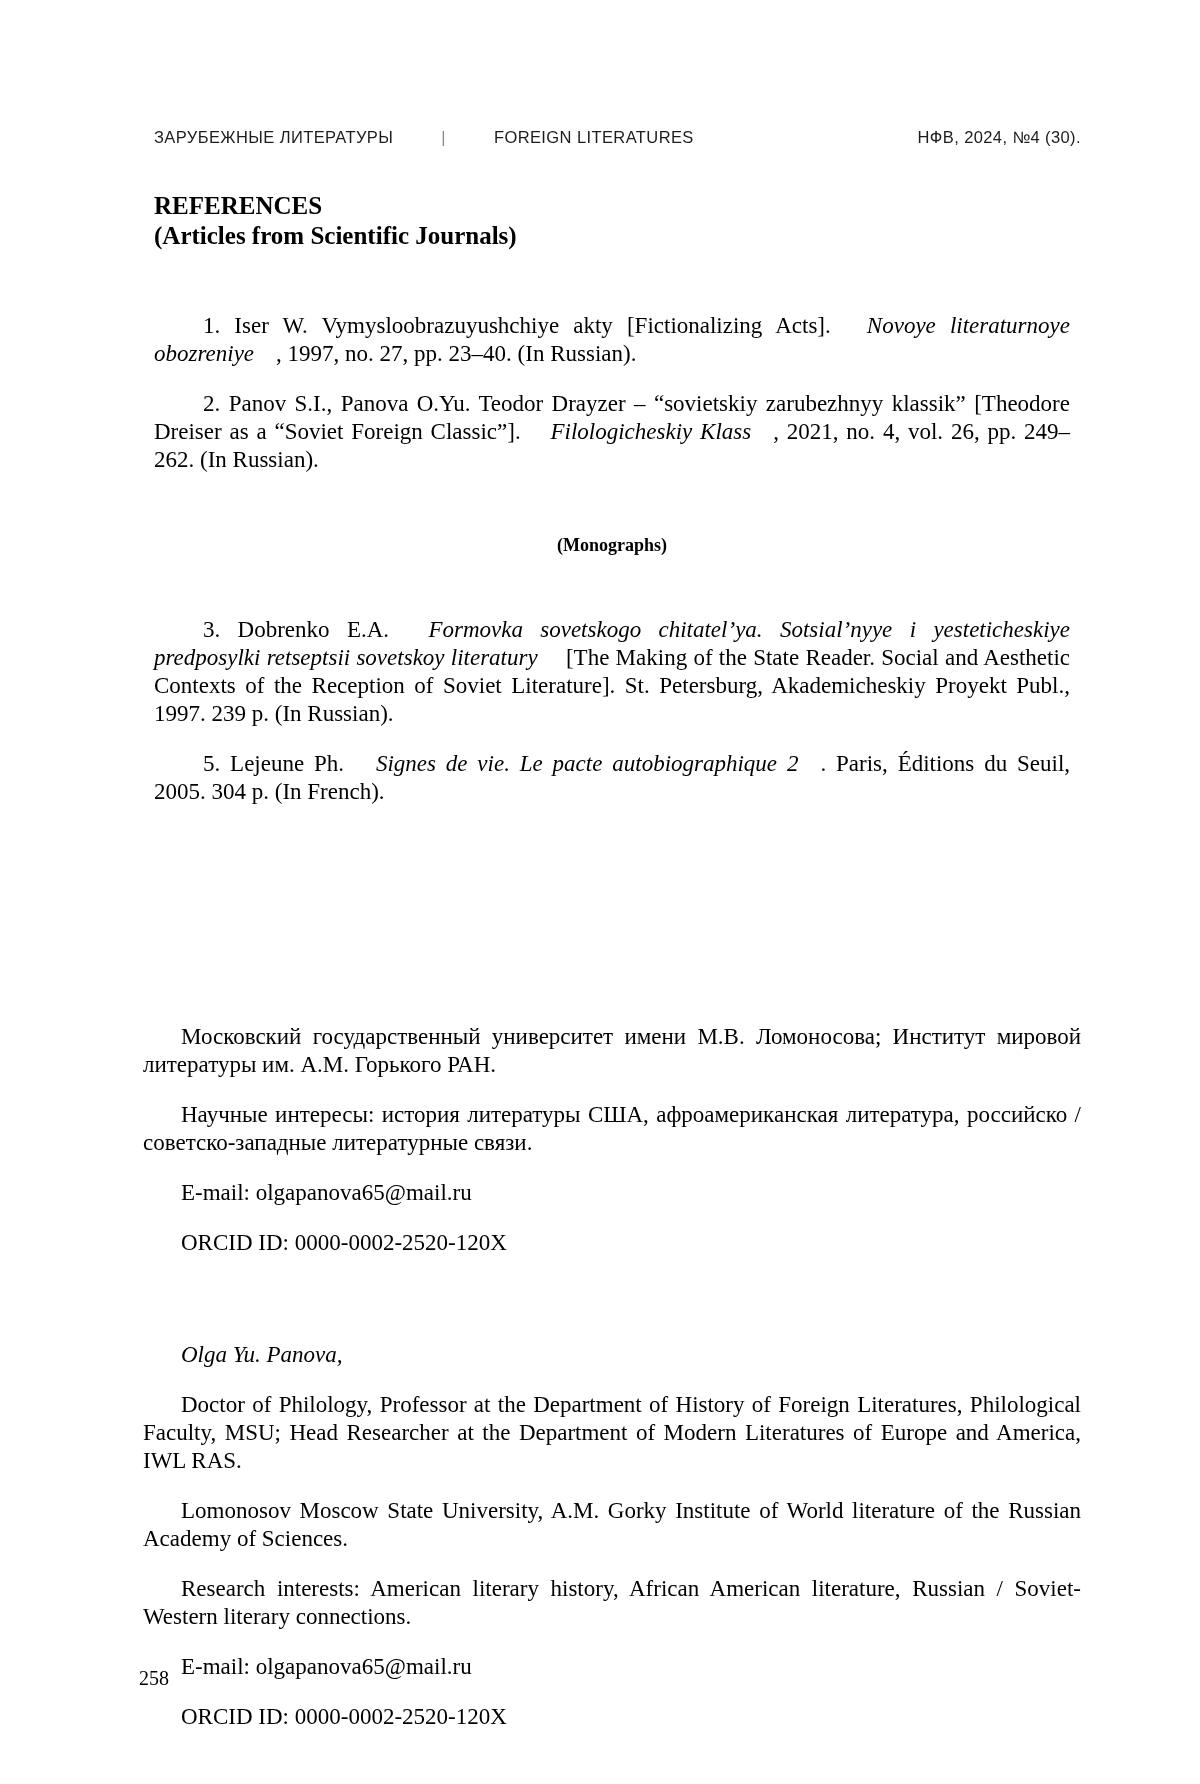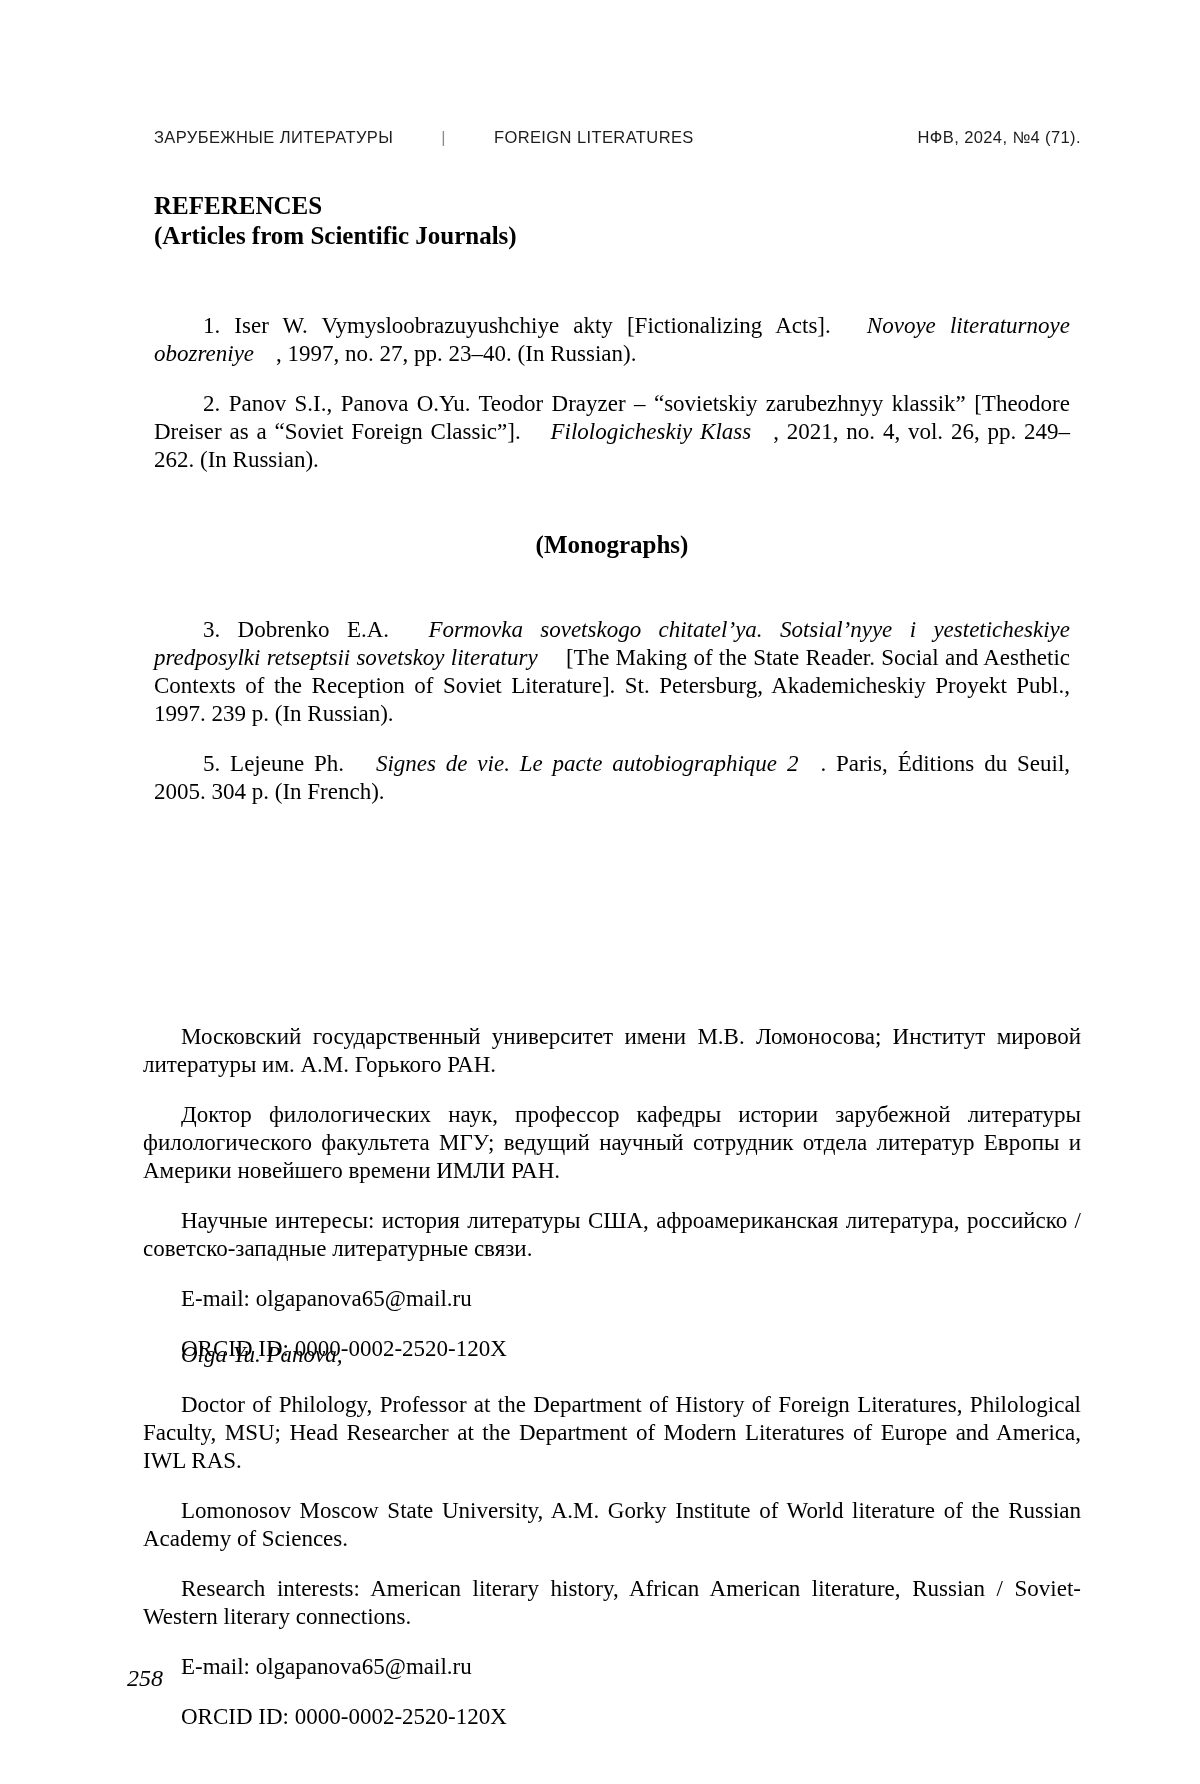--- a/index.html
+++ b/index.html
@@ -35,51 +35,51 @@
     font-weight: bold;
     font-size: 25px; line-height: 30px;
   }
   .ref-list { margin-top: 28px; }
   .ref {
     text-align: justify;
     text-indent: 38px;
   }
   .section-heading {
     text-align: center; font-weight: bold;
-    font-size: 25px; line-height: 28px;
+    font-size: 18px; line-height: 28px;
     margin-top: 24px; margin-bottom: 24px;
   }
   .it { font-style: italic; }
   
   .bio {
     position: absolute; left: 110px; width: 982px;
     font-size: 23px; line-height: 28px;
   }
   .bio-ru { top: 990px; }
   .bio-en { top: 1308px; }
   .bio p { text-align: justify; text-indent: 38px; }
   .bio .bio-name { font-style: italic; text-align: left; }
   
   .page-number {
-    position: absolute; left: 105px; top: 1642px;
-    font-style: italic; font-size: 24px; line-height: 28px;
+    position: absolute; left: 117px; top: 1642px;
+    font-size: 20px; line-height: 28px;
   }
 </style>
 </head>
 <body>
 
 <div class="page">
 
   <header class="running-head">
     <div class="rh-left">
       <span>ЗАРУБЕЖНЫЕ ЛИТЕРАТУРЫ</span>
       <span class="rh-sep">|</span>
       <span>FOREIGN LITERATURES</span>
     </div>
-    <div class="rh-right">НФВ, 2024, №4 (71).</div>
+    <div class="rh-right">НФВ, 2024, №4 (30).</div>
   </header>
 
   <main class="content">
     <h1 class="doc-title">
       <span>REFERENCES</span><br>
       <span>(Articles from Scientific Journals)</span>
     </h1>
 
     <section class="ref-list">
       <p class="ref"><span>1. Iser W. Vymysloobrazuyushchiye akty [Fictionalizing Acts]. </span><span class="it">Novoye literaturnoye obozreniye</span><span>, 1997, no. 27, pp. 23–40. (In Russian).</span></p>
@@ -89,21 +89,20 @@
     <h2 class="section-heading">(Monographs)</h2>
 
     <section class="ref-list2">
       <p class="ref"><span>3. Dobrenko E.A. </span><span class="it">Formovka sovetskogo chitatel’ya. Sotsial’nyye i yesteticheskiye predposylki retseptsii sovetskoy literatury</span><span> [The Making of the State Reader. Social and Aesthetic Contexts of the Reception of Soviet Literature]. St. Petersburg, Akademicheskiy Proyekt Publ., 1997. 239 p. (In Russian).</span></p>
       <p class="ref"><span>5. Lejeune Ph. </span><span class="it">Signes de vie. Le pacte autobiographique 2</span><span>. Paris, Éditions du Seuil, 2005. 304 p. (In French).</span></p>
     </section>
   </main>
 
   <section class="bio bio-ru">
     <p>Московский государственный университет имени М.В. Ломоносова; Институт мировой литературы им. А.М. Горького РАН.</p>
-    <p>Доктор филологических наук, профессор кафедры истории зарубежной литературы филологического факультета МГУ; ведущий научный сотрудник отдела литератур Европы и Америки новейшего времени ИМЛИ РАН.</p>
     <p>Научные интересы: история литературы США, афроамериканская литература, российско / советско-западные литературные связи.</p>
     <p>E-mail: olgapanova65@mail.ru</p>
     <p>ORCID ID: 0000-0002-2520-120X</p>
   </section>
 
   <section class="bio bio-en">
     <p class="bio-name">Olga Yu. Panova,</p>
     <p>Doctor of Philology, Professor at the Department of History of Foreign Literatures, Philological Faculty, MSU; Head Researcher at the Department of Modern Literatures of Europe and America, IWL RAS.</p>
     <p>Lomonosov Moscow State University, A.M. Gorky Institute of World literature of the Russian Academy of Sciences.</p>
     <p>Research interests: American literary history, African American literature, Russian / Soviet-Western literary connections.</p>

